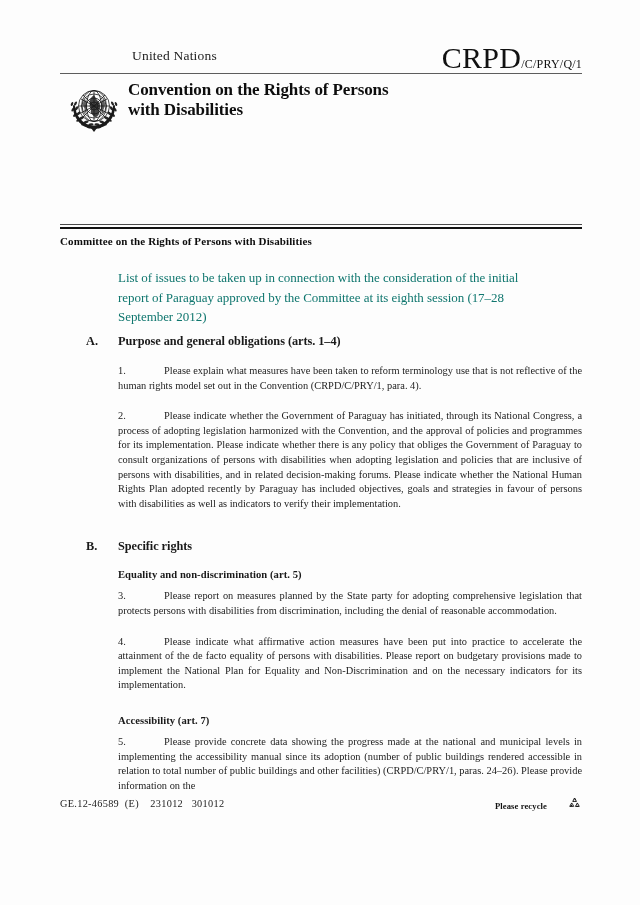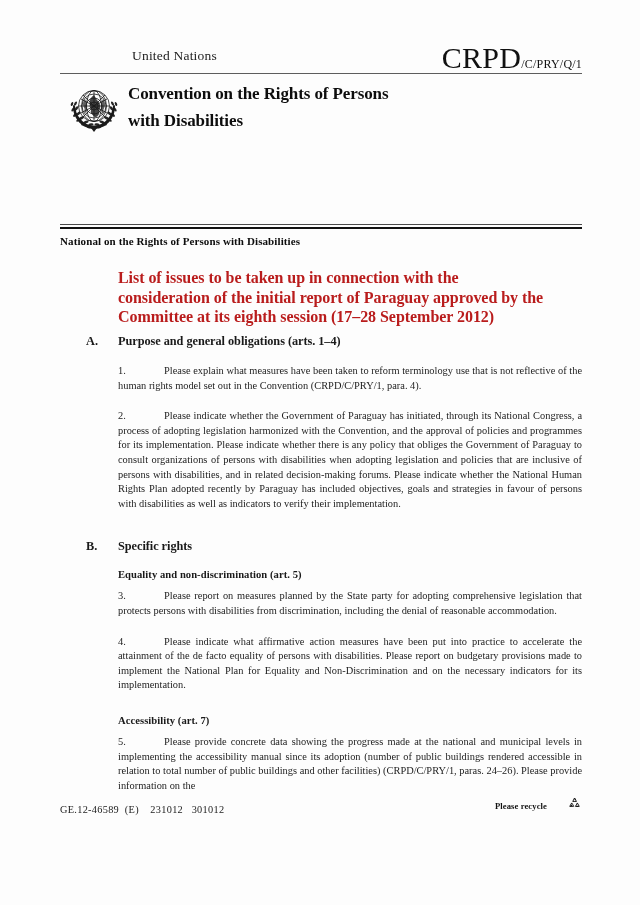--- a/index.html
+++ b/index.html
@@ -87,21 +87,21 @@
     height: 60px;
   }
 
   .conv-title {
     position: absolute;
     left: 68px;
     top: 2px;
     width: 290px;
     font-weight: bold;
     font-size: 17px;
-    line-height: 27px;
+    line-height: 20px;
     letter-spacing: -0.1px;
     color: #0d0d0d;
   }
 
   .distr-block {
     position: absolute;
     left: 360px;
     top: 6px;
     font-size: 10.5px;
     line-height: 13.6px;
@@ -136,25 +136,25 @@
     font-size: 11px;
     letter-spacing: 0.1px;
     color: #0d0d0d;
   }
 
   .doc-title {
     position: absolute;
     left: 118px;
     top: 268px;
     width: 430px;
-    font-weight: bold;
-    font-size: 16px;
+    font-weight: normal;
+    font-size: 13px;
     line-height: 19.5px;
     letter-spacing: -0.05px;
-    color: #b91c1c;
+    color: #0f766e;
   }
 
   .content {
     position: absolute;
     left: 60px;
     top: 334px;
     width: 522px;
   }
 
   .sec-head {
@@ -217,21 +217,21 @@
   .footer {
     position: absolute;
     left: 60px;
     top: 798px;
     width: 522px;
     height: 22px;
   }
   .footer-code {
     position: absolute;
     left: 0;
-    top: 6px;
+    top: 0;
     font-size: 10.3px;
     letter-spacing: 0.3px;
     color: #1c1c1c;
     white-space: pre;
   }
   .footer-recycle {
     position: absolute;
     right: 0;
     top: -2px;
     display: flex;
@@ -328,21 +328,21 @@
     <div class="conv-title">Convention on the Rights of Persons with Disabilities</div>
 
   </div>
 
   <div class="rule-double">
     <div class="r1"></div>
     <div class="gap"></div>
     <div class="r2"></div>
   </div>
 
-  <div class="committee">National on the Rights of Persons with Disabilities</div>
+  <div class="committee">Committee on the Rights of Persons with Disabilities</div>
 
   <div class="doc-title">List of issues to be taken up in connection with the consideration of the initial report of Paraguay approved by the Committee at its eighth session (17–28 September 2012)</div>
 
   <div class="content">
 
     <div class="sec-head">
       <span class="sec-letter">A.</span>
       <span class="sec-label">Purpose and general obligations (arts. 1–4)</span>
     </div>
 

